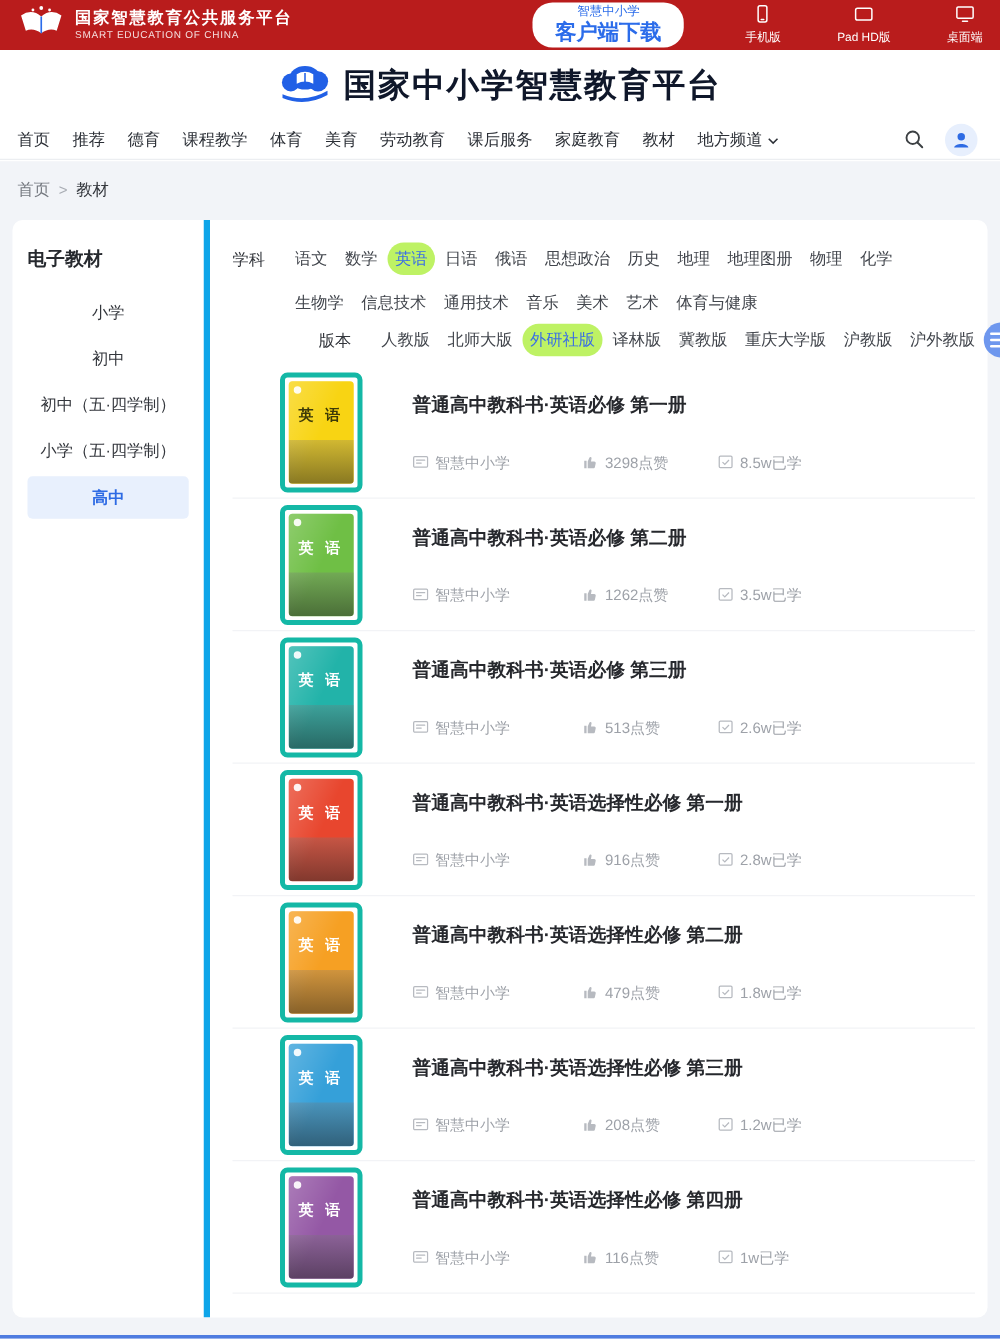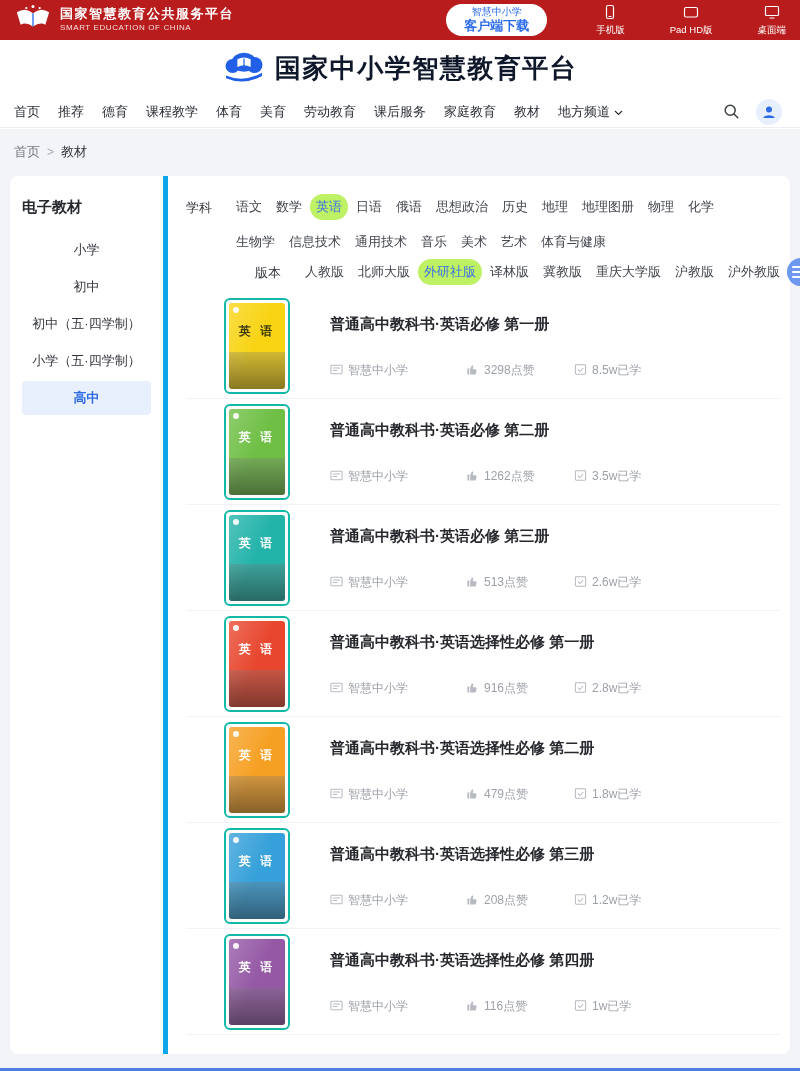--- a/index.html
+++ b/index.html
@@ -8,21 +8,21 @@
 
   
   .topbar{height:40px;background:#b91c1c;display:flex;align-items:center;padding:0 14px;color:#fff;}
   .brand{display:flex;align-items:center;gap:8px;}
   .brand-text{display:flex;flex-direction:column;line-height:1.1;}
   .brand-name{font-size:13px;font-weight:bold;letter-spacing:1.5px;}
   .brand-en{font-size:8px;opacity:.85;letter-spacing:.6px;margin-top:2px;}
   .topbar-right{margin-left:auto;display:flex;align-items:center;gap:20px;}
   .download-pill{background:#fff;color:#2b6cea;border-radius:16px;padding:2px 18px;text-align:center;line-height:1.2;border:none;cursor:pointer;font-family:inherit;}
   .download-pill .l1{font-size:10px;display:block;}
-  .download-pill .l2{font-size:13px;font-weight:bold;display:block;}
+  .download-pill .l2{font-size:17px;font-weight:bold;display:block;}
   .device-list{display:flex;align-items:flex-start;gap:16px;}
   .device{display:flex;flex-direction:column;align-items:center;gap:2px;font-size:9.5px;color:#fff;cursor:pointer;margin-left:29px;}
 
   
   .site-header{height:56px;display:flex;align-items:center;justify-content:center;gap:10px;background:#fff;}
   .site-title{font-size:26px;font-weight:bold;color:#0f172a;letter-spacing:1.5px;}
 
   
   .main-nav{height:32px;display:flex;align-items:center;padding:0 14px;background:#fff;border-bottom:1px solid #eceef1;}
   .nav-list{display:flex;align-items:center;}
@@ -51,21 +51,21 @@
   .filter-group{display:flex;font-size:13px;}
   .filter-group + .filter-group{margin-top:4px;justify-content:flex-end;}
   .filter-label{width:44px;color:#33363c;padding-top:5px;flex-shrink:0;}
   .filter-opts{display:flex;flex-wrap:wrap;column-gap:2px;row-gap:9px;max-width:520px;}
   .filter-opt{padding:4px 6px;border-radius:13px;color:#42464d;cursor:pointer;white-space:nowrap;}
   .filter-opt.selected{background:#bef264;color:#3b6fe5;}
 
   
   .book-list{margin-top:8px;margin-right:6px;}
   .book-row{height:106px;display:flex;padding:6px 10px 6px 38px;border-bottom:1px solid #f2f3f6;cursor:pointer;}
-  .cover-card{width:66px;height:96px;background:#fff;border:2px solid #14b8a6;border-radius:6px;padding:3px;flex-shrink:0;align-self:center;}
+  .cover-card{width:66px;height:96px;background:#fff;border:4px solid #14b8a6;border-radius:6px;padding:3px;flex-shrink:0;align-self:center;}
   .cover{width:100%;height:100%;border-radius:3px;position:relative;overflow:hidden;}
   .cover::before{content:"";position:absolute;inset:0;background:linear-gradient(115deg,rgba(255,255,255,.22) 0%,rgba(255,255,255,0) 50%);}
   .cover::after{content:"";position:absolute;left:0;right:0;bottom:0;height:42%;background:linear-gradient(180deg,rgba(120,120,120,.30),rgba(45,45,45,.55));}
   .cover .dot{position:absolute;top:4px;left:4px;width:6px;height:6px;border-radius:50%;background:rgba(255,255,255,.92);}
   .cover-text{position:absolute;top:24%;width:100%;text-align:center;font-size:12px;font-weight:bold;letter-spacing:3px;}
   .book-info{flex:1;display:flex;flex-direction:column;padding-left:40px;min-width:0;}
   .book-title{font-size:15px;font-weight:bold;color:#26282d;margin-top:16px;}
   .book-meta{margin-top:auto;margin-bottom:13px;display:flex;align-items:center;font-size:12px;color:#9da1a8;}
   .meta-item{display:flex;align-items:center;gap:5px;}
   .meta-provider{width:136px;}

